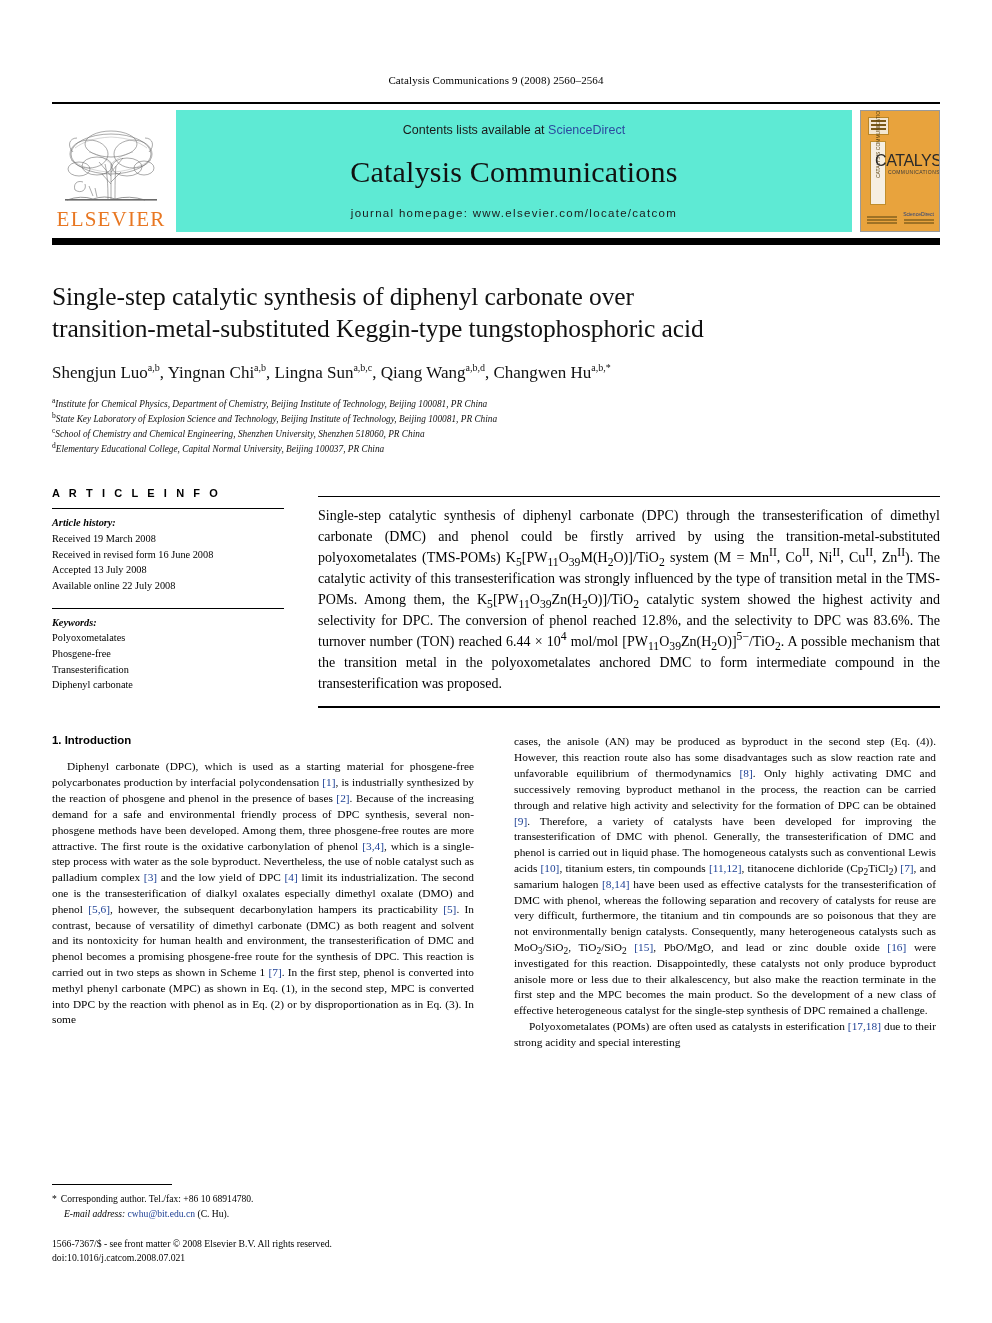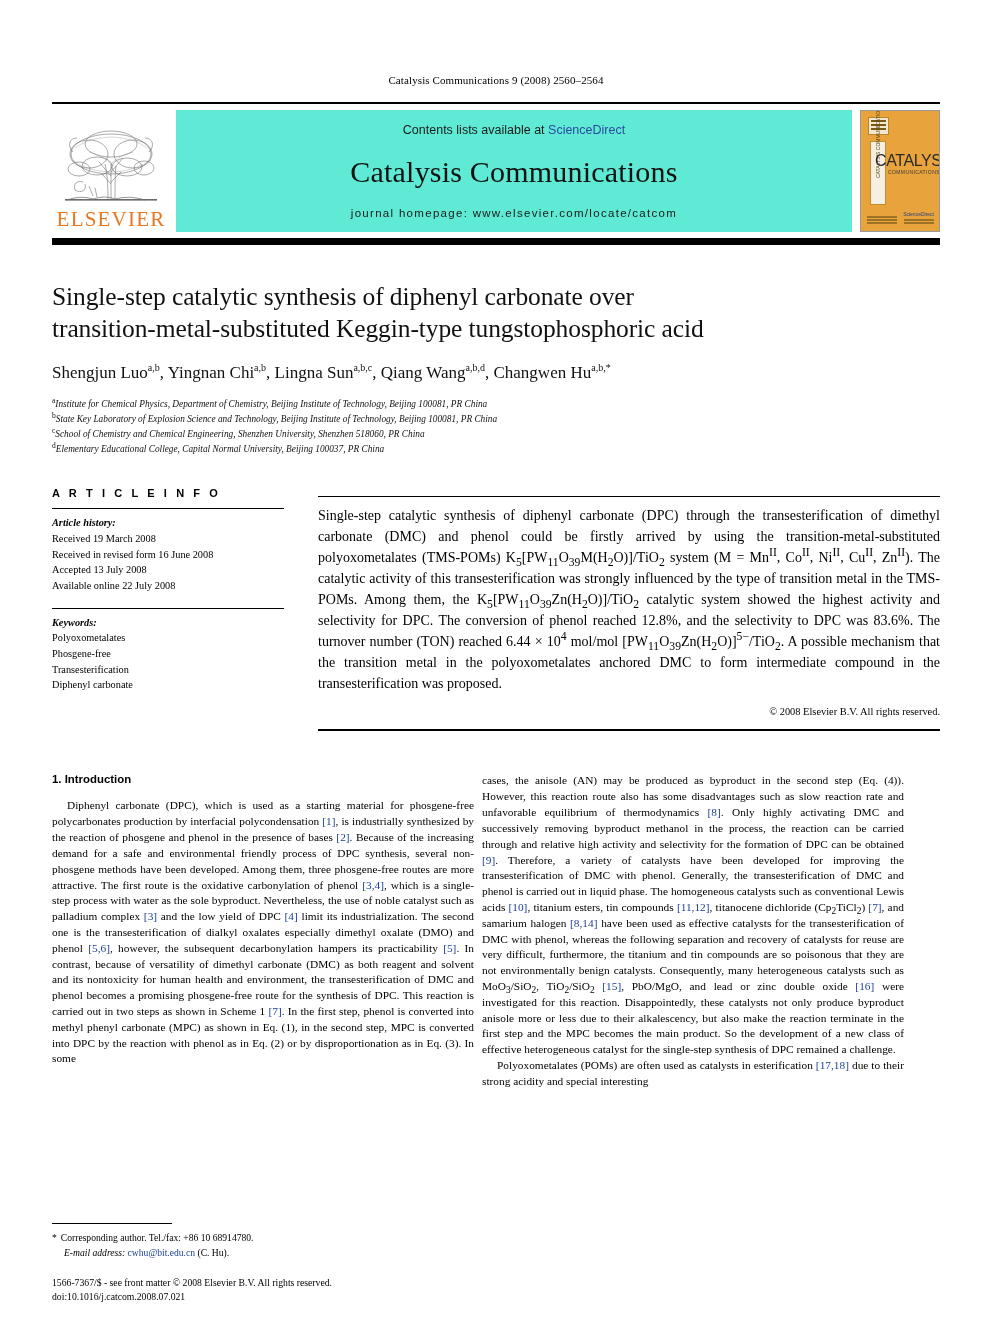--- a/index.html
+++ b/index.html
@@ -223,22 +223,22 @@
   }
   .abstract-bottom-rule {
     border-top: 2px solid #000;
     margin-top: 12px;
   }
   sub, sup { line-height: 0; }
 
   
   .body-cols {
     display: flex;
-    margin-top: 42px;
-    column-gap: 8px;
+    margin-top: 26px;
+    column-gap: 40px;
   }
   .bcol {
     width: 422px;
     flex: 0 0 422px;
     position: relative;
   }
   h2.sec-title {
     font-family: "Liberation Sans", sans-serif;
     font-size: 11.4px;
     font-weight: bold;
@@ -393,21 +393,20 @@
         <div>Transesterification</div>
         <div>Diphenyl carbonate</div>
       </div>
     </div>
 
     <div class="col-abstract">
       <div class="rule"></div>
       <div class="abstract-body">
         Single-step catalytic synthesis of diphenyl carbonate (DPC) through the transesterification of dimethyl carbonate (DMC) and phenol could be firstly arrived by using the transition-metal-substituted polyoxometalates (TMS-POMs) K<sub>5</sub>[PW<sub>11</sub>O<sub>39</sub>M(H<sub>2</sub>O)]/TiO<sub>2</sub> system (M&nbsp;=&nbsp;Mn<sup>II</sup>, Co<sup>II</sup>, Ni<sup>II</sup>, Cu<sup>II</sup>, Zn<sup>II</sup>). The catalytic activity of this transesterification was strongly influenced by the type of transition metal in the TMS-POMs. Among them, the K<sub>5</sub>[PW<sub>11</sub>O<sub>39</sub>Zn(H<sub>2</sub>O)]/TiO<sub>2</sub> catalytic system showed the highest activity and selectivity for DPC. The conversion of phenol reached 12.8%, and the selectivity to DPC was 83.6%. The turnover number (TON) reached 6.44&nbsp;×&nbsp;10<sup>4</sup>&nbsp;mol/mol [PW<sub>11</sub>O<sub>39</sub>Zn(H<sub>2</sub>O)]<sup>5−</sup>/TiO<sub>2</sub>. A possible mechanism that the transition metal in the polyoxometalates anchored DMC to form intermediate compound in the transesterification was proposed.
       </div>
-      <div class="copyright">© 2008 Elsevier B.V. All rights reserved.</div>
       <div class="abstract-bottom-rule"></div>
     </div>
   </div>
 
   <div class="body-cols">
 
     <div class="bcol" style="height:530px;">
       <h2 class="sec-title">1. Introduction</h2>
       <p class="body-p">
         Diphenyl carbonate (DPC), which is used as a starting material for phosgene-free polycarbonates production by interfacial polycondensation <span class="ref">[1]</span>, is industrially synthesized by the reaction of phosgene and phenol in the presence of bases <span class="ref">[2]</span>. Because of the increasing demand for a safe and environmental friendly process of DPC synthesis, several non-phosgene methods have been developed. Among them, three phosgene-free routes are more attractive. The first route is the oxidative carbonylation of phenol <span class="ref">[3,4]</span>, which is a single-step process with water as the sole byproduct. Nevertheless, the use of noble catalyst such as palladium complex <span class="ref">[3]</span> and the low yield of DPC <span class="ref">[4]</span> limit its industrialization. The second one is the transesterification of dialkyl oxalates especially dimethyl oxalate (DMO) and phenol <span class="ref">[5,6]</span>, however, the subsequent decarbonylation hampers its practicability <span class="ref">[5]</span>. In contrast, because of versatility of dimethyl carbonate (DMC) as both reagent and solvent and its nontoxicity for human health and environment, the transesterification of DMC and phenol becomes a promising phosgene-free route for the synthesis of DPC. This reaction is carried out in two steps as shown in Scheme 1 <span class="ref">[7]</span>. In the first step, phenol is converted into methyl phenyl carbonate (MPC) as shown in Eq. (1), in the second step, MPC is converted into DPC by the reaction with phenol as in Eq. (2) or by disproportionation as in Eq. (3). In some

